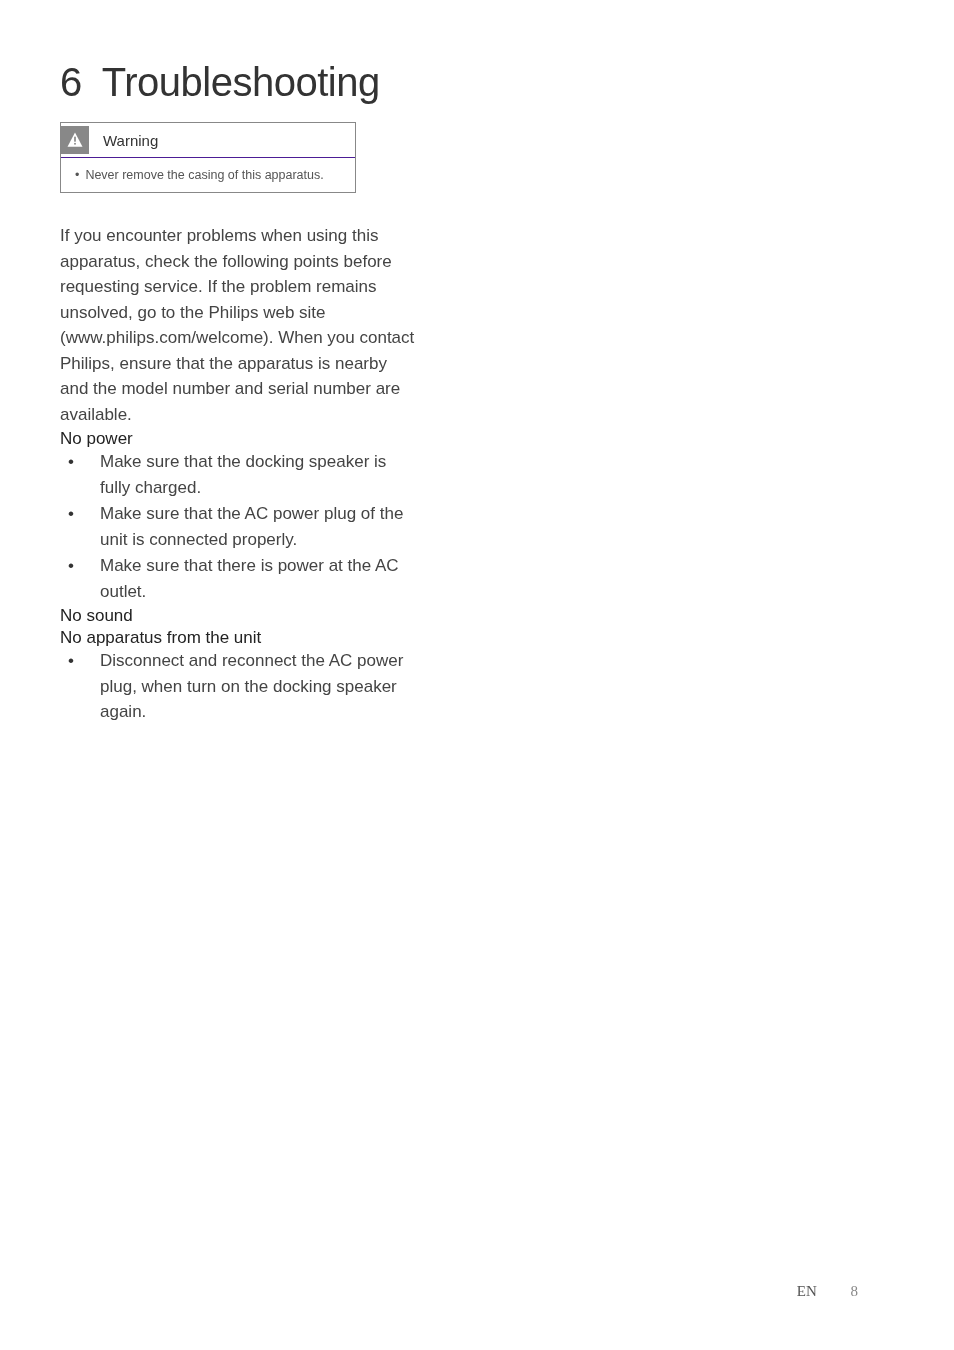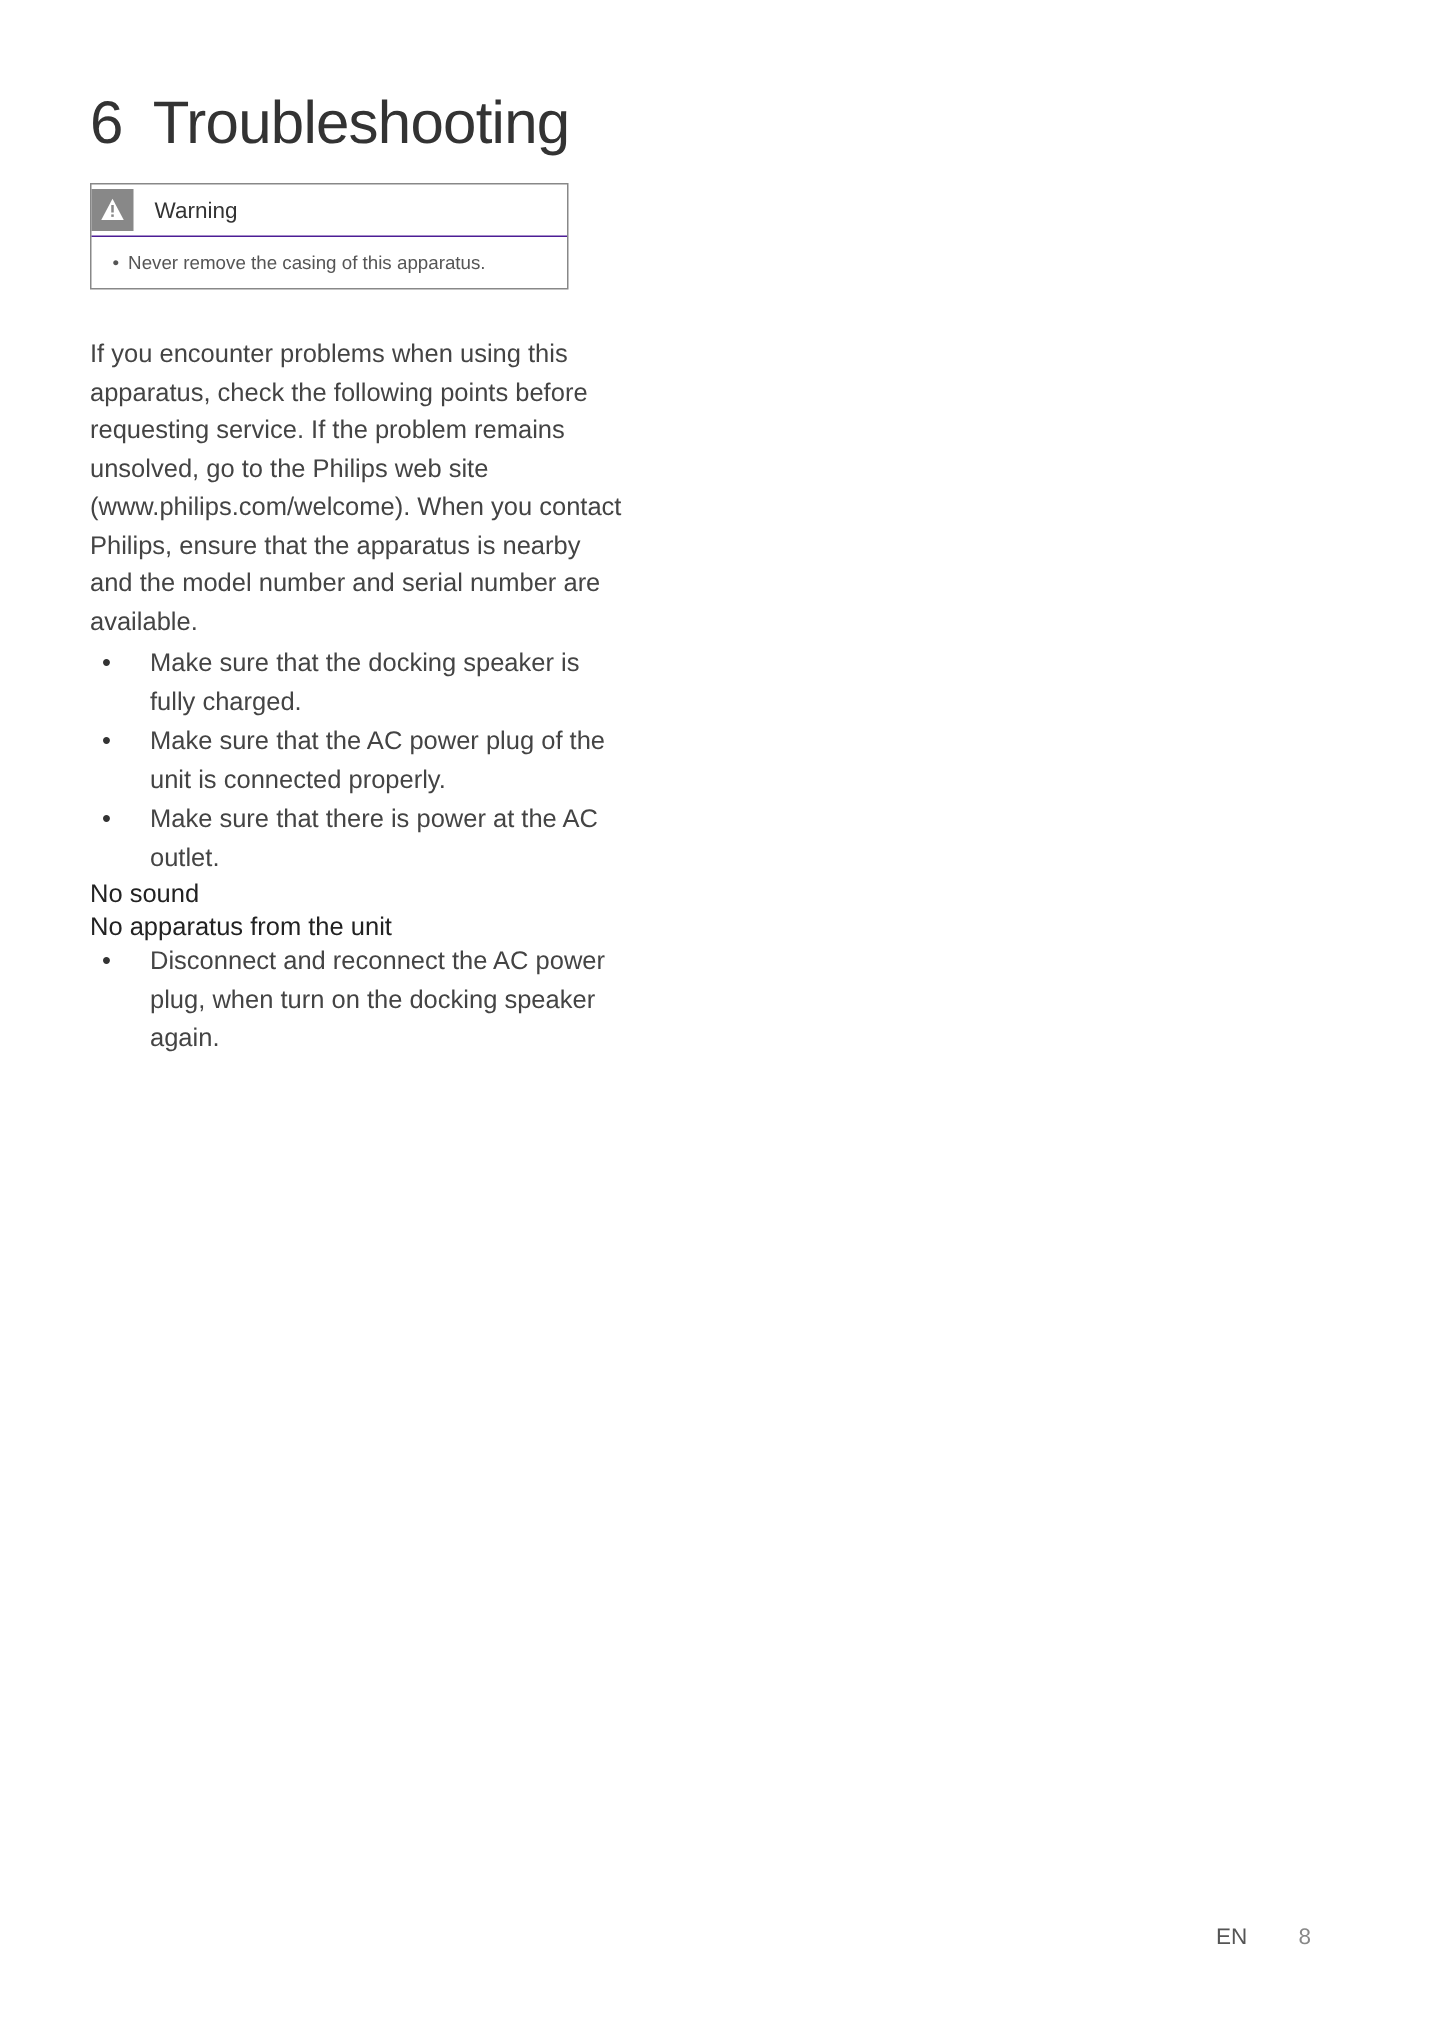--- a/index.html
+++ b/index.html
@@ -25,21 +25,21 @@
       color: #333;
       margin-bottom: 17px;
       letter-spacing: -0.5px;
     }
     .chapter-num {
       margin-right: 20px;
     }
     .warning-box {
       border: 1px solid #888;
       margin-bottom: 30px;
-      width: 319px;
+      width: 296px;
     }
     .warning-header {
       display: flex;
       align-items: center;
       padding: 3px 10px 3px 0;
     }
     .warning-icon-box {
       background: #888;
       width: 28px;
       height: 28px;
@@ -92,23 +92,24 @@
     }
     ul.items li::before {
       content: "•";
       position: absolute;
       left: 8px;
       color: #333;
     }
     .footer {
       position: absolute;
       bottom: 50px;
-      right: 80px;
+      right: 96px;
       font-size: 15px;
       color: #555;
+      font-family: Liberation Serif, serif;
     }
     .footer-lang {
       margin-right: 30px;
       font-weight: normal;
     }
     .footer-page {
       color: #888;
     }
   </style>
 </head>
@@ -131,20 +132,21 @@
       </div>
       <span class="warning-label">Warning</span>
     </div>
     <div class="warning-body">
       <span class="bullet">•</span><span>Never remove the casing of this apparatus.</span>
     </div>
   </div>
 
   <p class="body-text">If you encounter problems when using this apparatus, check the following points before requesting service. If the problem remains unsolved, go to the Philips web site (www.philips.com/welcome). When you contact Philips, ensure that the apparatus is nearby and the model number and serial number are available.</p>
 
+  <p class="section-label">No power</p>
   <ul class="items">
     <li>Make sure that the docking speaker is fully charged.</li>
     <li>Make sure that the AC power plug of the unit is connected properly.</li>
     <li>Make sure that there is power at the AC outlet.</li>
   </ul>
 
   <p class="section-label">No sound</p>
 
   <p class="section-label">No apparatus from the unit</p>
   <ul class="items">

